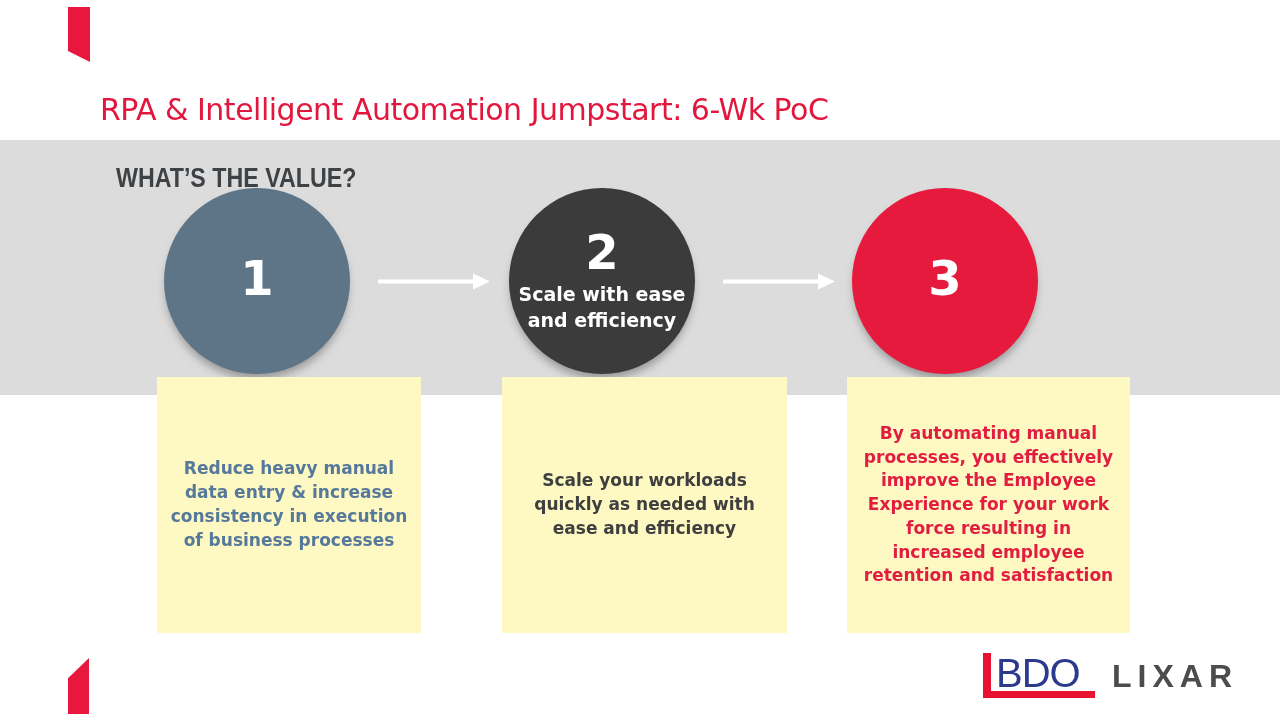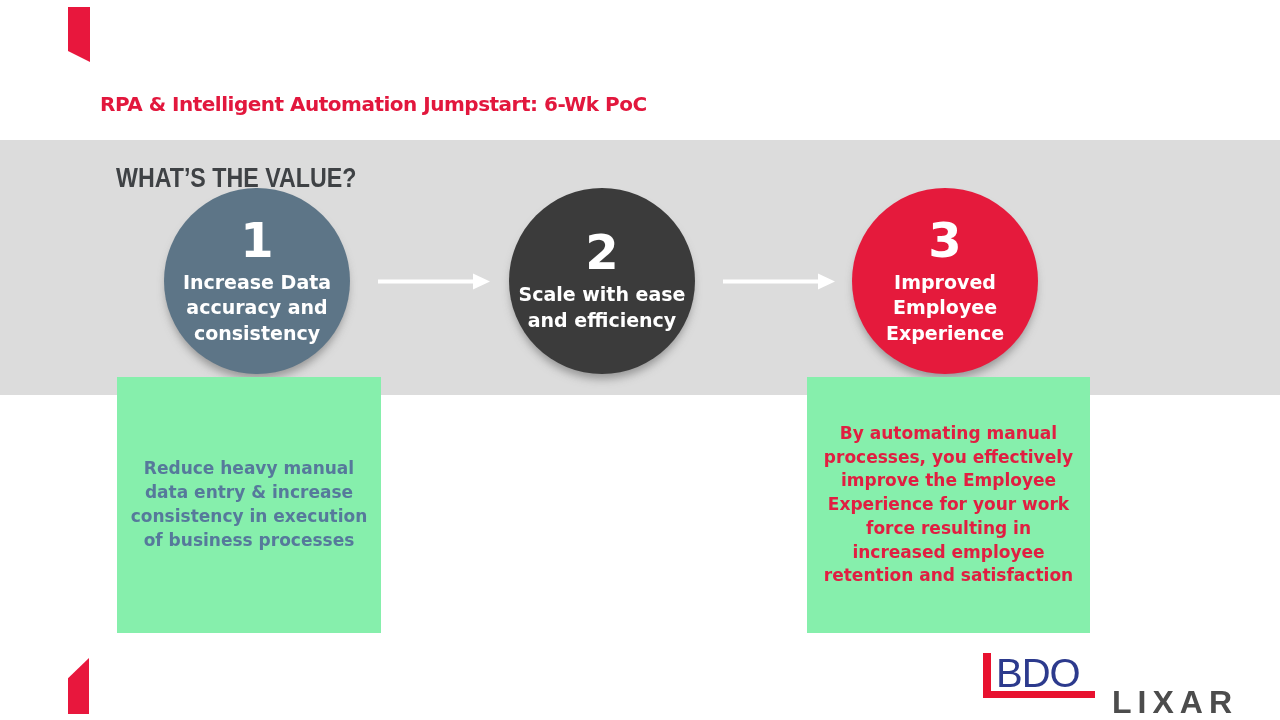--- a/index.html
+++ b/index.html
@@ -18,21 +18,21 @@
     left: 68px; top: 7px; width: 22px; height: 55px;
     clip-path: polygon(0 0, 100% 0, 100% 100%, 0 80%);
   }
   .ribbon-bottom {
     left: 68px; top: 658px; width: 21px; height: 56px;
     clip-path: polygon(0 36%, 100% 0, 100% 100%, 0 100%);
   }
 
   .title {
     position: absolute; left: 100px; top: 92px; margin: 0;
-    font-size: 20px; font-weight: bold; color: #e2173d;
+    font-size: 30px; font-weight: normal; color: #e2173d;
     letter-spacing: -0.5px; white-space: nowrap;
   }
 
   .band {
     position: absolute; left: 0; top: 140px;
     width: 1280px; height: 255px;
     background: #dcdcdc;
   }
   .heading {
     position: absolute; left: 100px; top: 7px; margin: 16px;
@@ -59,91 +59,93 @@
   .c2 .clabel { max-width: 175px; }
   .c3 .clabel { max-width: 130px; }
 
   .arrow { position: absolute; top: 273px; }
   .arrow-1 { left: 377px; }
   .arrow-2 { left: 722px; }
 
   
   .box {
     position: absolute; top: 377px; height: 256px;
-    background: #86efac;
+    background: #fef9c3;
     display: flex; align-items: center; justify-content: center;
     text-align: center;
+    margin-left: 40px;
   }
   .box p { margin: 0; font-size: 17px; font-weight: bold; line-height: 1.4; }
   .b1 { left: 117px; width: 264px; }
   .b2 { left: 462px; width: 285px; }
   .b3 { left: 807px; width: 283px; }
   .b1 p { color: #56799b; max-width: 250px; }
   .b2 p { color: #3f3f3f; max-width: 240px; }
   .b3 p { color: #e11e41; max-width: 262px; }
 
   
   .bdo { position: absolute; left: 983px; top: 652px; width: 112px; height: 46px; }
   .bdo-bar { position: absolute; left: 0; top: 1px; width: 8px; height: 38px; background: #e8112f; }
   .bdo-underline { position: absolute; left: 0; bottom: 0; width: 112px; height: 7px; background: #e8112f; }
   .bdo-text {
     position: absolute; left: 13px; bottom: 9px;
     font-family: "Liberation Sans", sans-serif;
     font-size: 40px; line-height: 0.78; font-weight: normal;
     color: #2c3a8d; letter-spacing: -1px;
   }
   .lixar {
-    position: absolute; left: 1112px; top: 684px;
+    position: absolute; left: 1112px; top: 658px;
     font-family: "Liberation Sans", sans-serif;
     font-size: 32px; font-weight: 600; letter-spacing: 6px;
     color: #4c4c4c; white-space: nowrap;
   }
 </style>
 </head>
 <body>
 
 <div class="slide">
 
   <div class="ribbon ribbon-top"></div>
 
   <h1 class="title">RPA &amp; Intelligent Automation Jumpstart: 6-Wk PoC</h1>
 
   <div class="band">
     <h2 class="heading"><span class="squeeze">WHAT’S THE VALUE?</span></h2>
   </div>
 
   <div class="circle c1">
     <div class="num">1</div>
-    <div class="clabel">Increase Data accuracy and consistency</div>
   </div>
 
   <svg class="arrow arrow-1" width="113" height="17" viewBox="0 0 113 17">
     <line x1="1" y1="8.5" x2="97" y2="8.5" stroke="#ffffff" stroke-width="4"></line>
     <polygon points="96,0.5 113,8.5 96,16.5" fill="#ffffff"></polygon>
   </svg>
 
   <div class="circle c2">
     <div class="num">2</div>
     <div class="clabel">Scale with ease and efficiency</div>
   </div>
 
   <svg class="arrow arrow-2" width="113" height="17" viewBox="0 0 113 17">
     <line x1="1" y1="8.5" x2="97" y2="8.5" stroke="#ffffff" stroke-width="4"></line>
     <polygon points="96,0.5 113,8.5 96,16.5" fill="#ffffff"></polygon>
   </svg>
 
   <div class="circle c3">
     <div class="num">3</div>
-    <div class="clabel">Improved Employee Experience</div>
   </div>
 
   <div class="box b1">
     <p>Reduce heavy manual data entry &amp; increase consistency in execution of business processes</p>
   </div>
 
+  <div class="box b2">
+    <p>Scale your workloads quickly as needed with ease and efficiency</p>
+  </div>
 
   <div class="box b3">
     <p>By automating manual processes, you effectively improve the Employee Experience for your work force resulting in increased employee retention and satisfaction</p>
   </div>
 
   <div class="bdo">
     <div class="bdo-bar"></div>
     <div class="bdo-text">BDO</div>
     <div class="bdo-underline"></div>
   </div>

